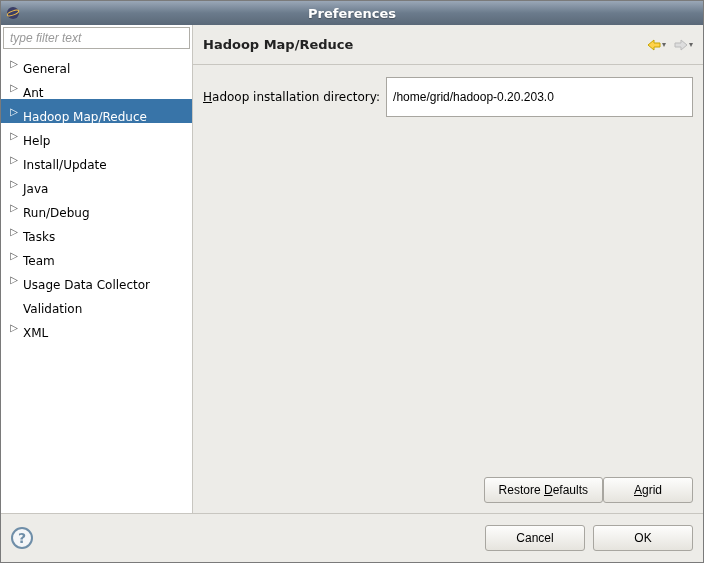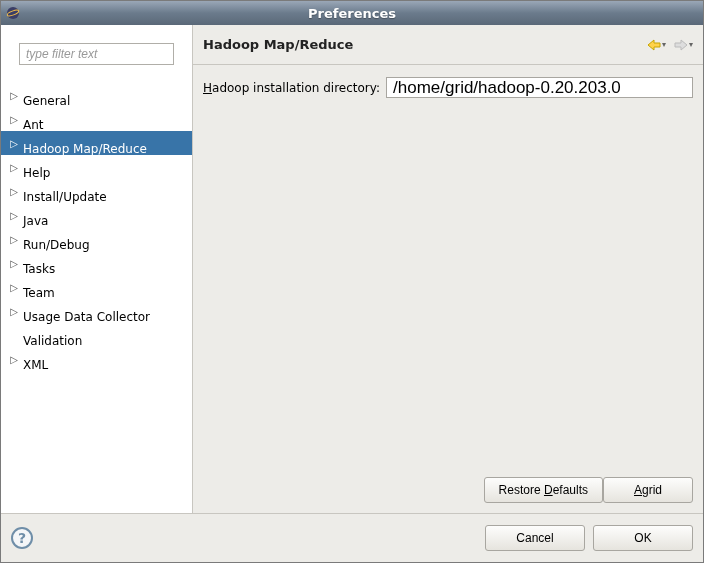--- a/index.html
+++ b/index.html
@@ -4,21 +4,21 @@
 <style>
   * { box-sizing: border-box; margin: 0; padding: 0; }
   html, body { width: 704px; height: 563px; font-family: "DejaVu Sans", "Liberation Sans", Arial, sans-serif; font-size: 12px; overflow: hidden; background: #fff; }
   .window { width: 704px; height: 563px; display: flex; flex-direction: column; border: 1px solid #7a7a7a; }
   .titlebar { height: 24px; background: linear-gradient(to bottom, #9aa7b7 0%, #6b7b8c 50%, #5a6878 100%); display: flex; align-items: center; position: relative; }
   .titlebar-icon { width: 24px; display: flex; align-items: center; justify-content: center; }
   .titlebar-title { position: absolute; left: 0; right: 0; text-align: center; font-weight: bold; color: #fff; font-size: 13px; text-shadow: 0 1px 1px rgba(0,0,0,0.3); pointer-events: none; }
   .body { flex: 1; display: flex; flex-direction: column; background: #edece8; }
   .content { flex: 1; display: flex; border-bottom: 1px solid #c8c6c0; min-height: 0; }
   .sidebar { width: 192px; background: #fff; display: flex; flex-direction: column; border-right: 1px solid #c8c6c0; }
-  .filter-wrap { padding: 18px; }
+  .filter-wrap { padding: 2px; }
   .filter-input { width: 100%; height: 22px; border: 1px solid #b0aea8; padding: 2px 6px; font-size: 12px; color: #000; background: #fff; }
   .filter-input::placeholder { color: #999; font-style: italic; }
   .tree { flex: 1; overflow: auto; padding-bottom: 6px; }
   .tree-item { display: flex; align-items: center; height: 24px; padding-left: 6px; cursor: default; }
   .tree-arrow { width: 14px; text-align: center; color: #555; font-size: 10px; }
   .tree-label { padding-left: 2px; margin-top: 12px; }
   .tree-item.selected { background: #3874a8; color: #fff; }
   .tree-item.selected .tree-arrow { color: #fff; }
   .tree-item.no-arrow .tree-arrow { visibility: hidden; }
   .main { flex: 1; background: #edece8; display: flex; flex-direction: column; min-width: 0; }
@@ -26,21 +26,21 @@
   .main-title { font-weight: bold; font-size: 13px; color: #222; }
   .nav-icons { display: flex; gap: 8px; align-items: center; }
   .nav-arrow { display: inline-flex; align-items: center; font-size: 12px; }
   .arrow-back svg { stroke: #c6a400; fill: #ffd24a; }
   .arrow-fwd svg { stroke: #bbb; fill: #ddd; }
   .drop-tri { font-size: 8px; color: #666; margin-left: 1px; }
   .main-body { flex: 1; padding: 12px 10px 10px 10px; display: flex; flex-direction: column; overflow: hidden; }
   .form-row { display: flex; align-items: center; gap: 6px; }
   .form-label { white-space: nowrap; }
   .form-label .u { text-decoration: underline; }
-  .dir-input { flex: 1; min-width: 0; height: 21px; border: 1px solid #a8a6a0; background: #fff; padding: 4px 6px; font-size: 17px; }
+  .dir-input { flex: 1; min-width: 0; height: 40px; border: 1px solid #a8a6a0; background: #fff; padding: 4px 6px; font-size: 12px; }
   .btn { height: 26px; border: 1px solid #a8a6a0; background: linear-gradient(to bottom, #fdfdfc, #e6e4de); border-radius: 3px; font-size: 12px; padding: 0 14px; cursor: default; white-space: nowrap; }
   .btn .u { text-decoration: underline; }
   .spacer { flex: 1; }
   .main-buttons { display: flex; justify-content: flex-end; padding-top: 10px; }
   .main-buttons .btn { min-width: 90px; }
   .footer { height: 48px; display: flex; align-items: center; padding: 0 10px; background: #edece8; }
   .help-icon { width: 22px; height: 22px; border: 2px solid #6f8ea8; border-radius: 50%; display: flex; align-items: center; justify-content: center; color: #6f8ea8; font-weight: bold; font-size: 14px; background: #f4f6f8; }
   .footer-spacer { flex: 1; }
   .footer-btns { display: flex; gap: 8px; }
   .footer-btns .btn { min-width: 100px; }

